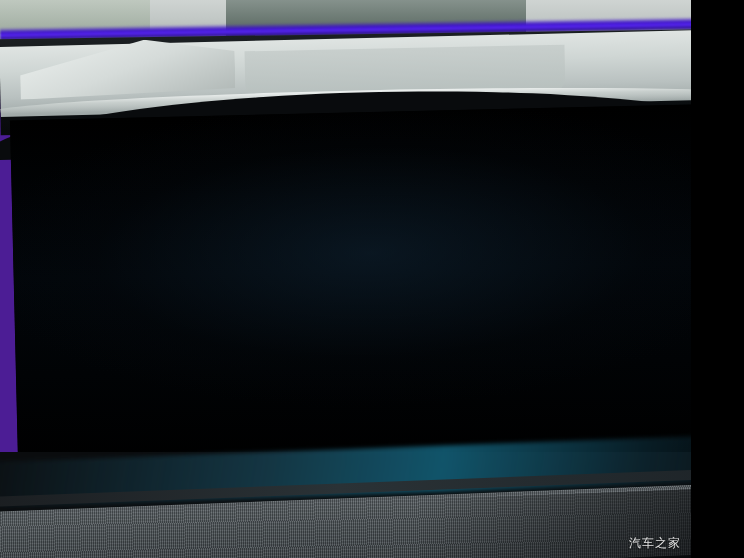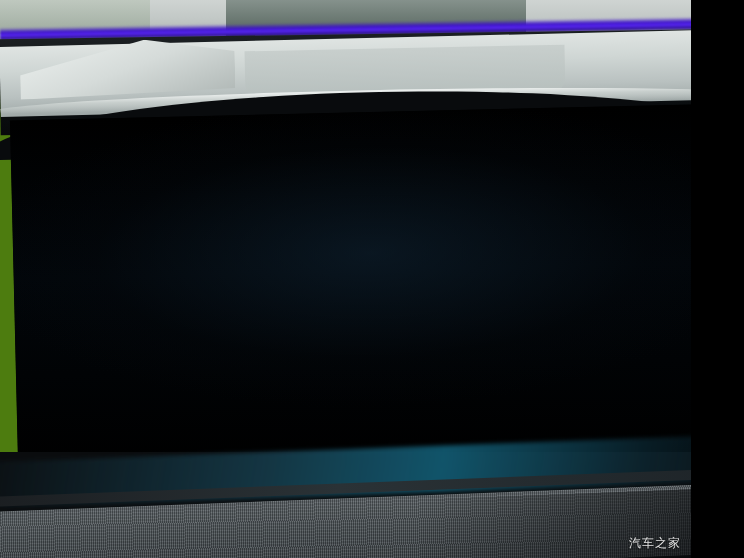--- a/index.html
+++ b/index.html
@@ -10,21 +10,21 @@
     overflow: hidden;
     background: #000;
     font-family: "Liberation Sans", sans-serif;
   }
 
   #stage {
     position: relative;
     width: 691px;
     height: 558px;
     overflow: hidden;
-    background: #4d7c0f;
+    background: #4c1d95;
   }
 
   
   .cabin-top {
     position: absolute;
     left: 0; top: 0;
     width: 744px; height: 46px;
     background: linear-gradient(180deg, #cfd4d2 0%, #c2c8c6 40%, #b4bab8 70%, #9aa2a1 100%);
   }
   .cabin-top-glass {

